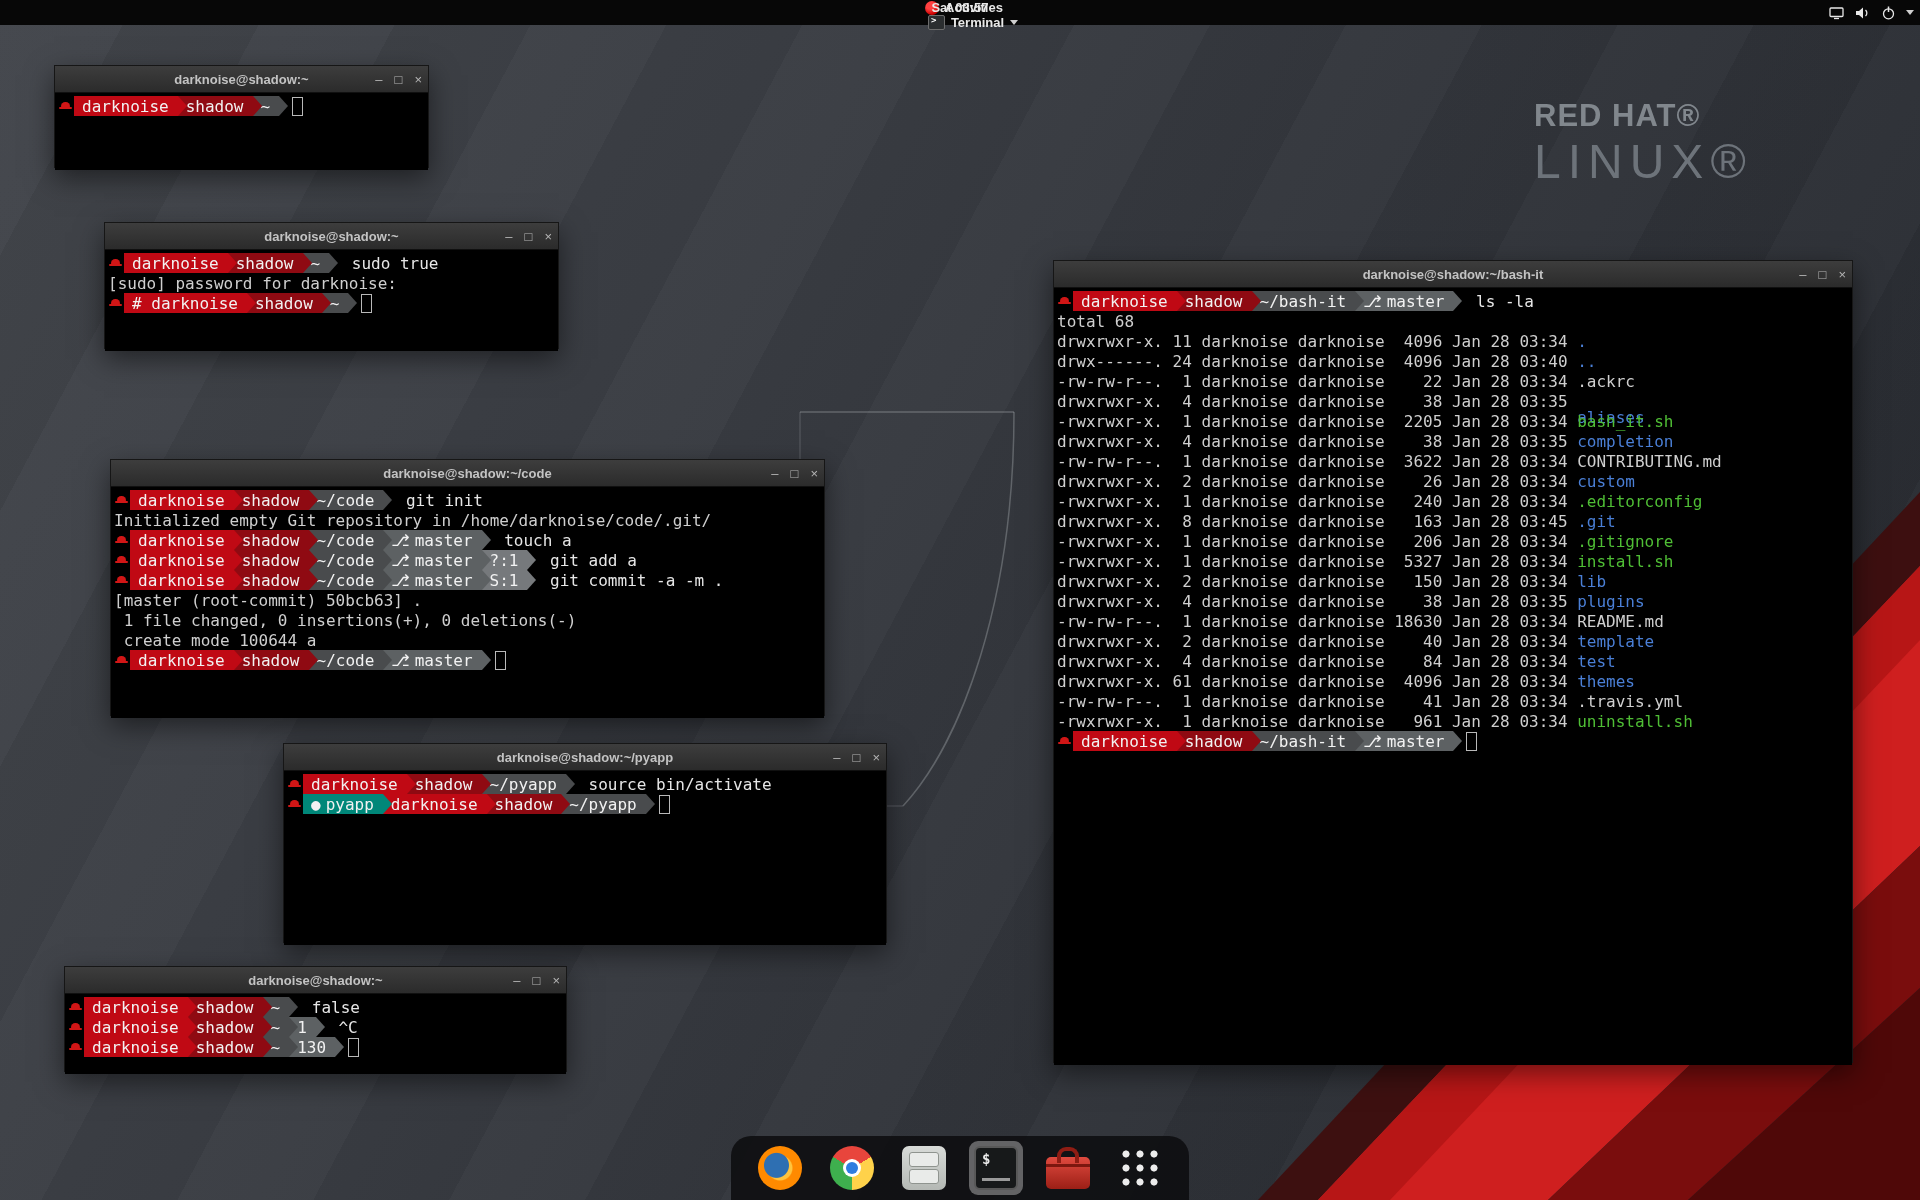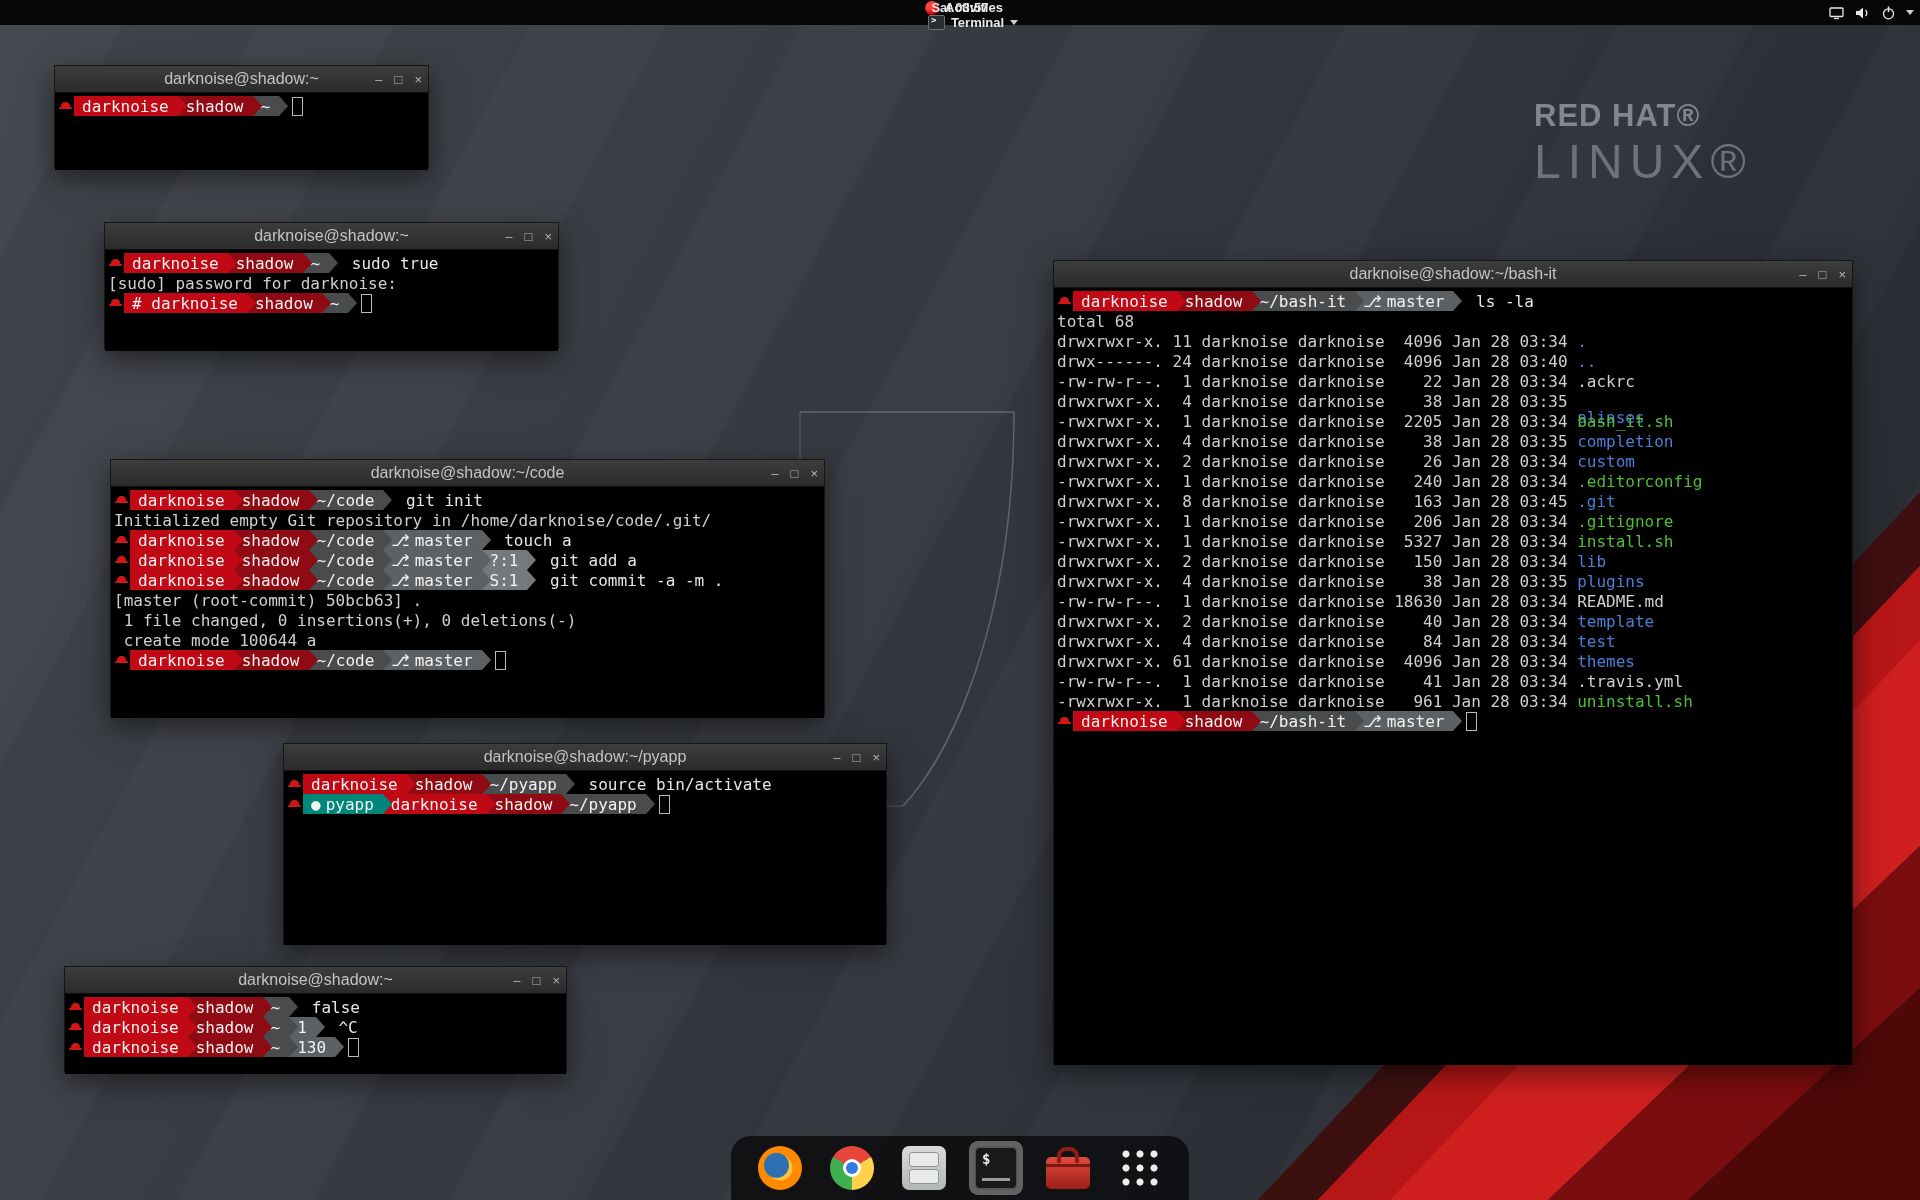--- a/index.html
+++ b/index.html
@@ -27,21 +27,21 @@
   .brand{position:absolute;left:1534px;top:98px;color:#6d737a;z-index:1;}
   .brand .b1{font-size:31px;font-weight:bold;letter-spacing:1px;color:#81878d;}
   .brand .b2{font-size:48px;letter-spacing:1px;margin-top:2px;}
   .brand .b3{font-size:48px;letter-spacing:7px;}
   .wallart{position:absolute;inset:0;pointer-events:none;}
 
   
   .twin{position:absolute;background:#000;border:1px solid #161616;box-shadow:0 10px 26px rgba(0,0,0,.5);z-index:5;}
   .titlebar{height:26px;background:linear-gradient(#3d3d3d,#2b2b2b);border-bottom:1px solid #101010;
             position:relative;display:flex;align-items:center;justify-content:center;}
-  .wtitle{color:#c3c3c3;font-size:16px;font-weight:normal;}
+  .wtitle{color:#c3c3c3;font-size:13px;font-weight:bold;}
   .wbtns{position:absolute;right:6px;top:0;height:26px;display:flex;align-items:center;gap:12px;}
   .wbtn{color:#b5b5b5;font-size:13px;line-height:13px;cursor:default;}
   .tbody{height:calc(100% - 27px);overflow:hidden;padding:3px 0 0 3px;background:#000;
          font-family:"DejaVu Sans Mono","DejaVu Sans",monospace;font-size:16px;color:#cfcfcf;}
   .tline{display:flex;align-items:center;height:20px;white-space:pre;}
   .hat{position:relative;flex:0 0 16px;height:20px;}
   .hat::before{content:'';position:absolute;left:3px;top:6px;width:9px;height:5px;background:#d11616;border-radius:5px 5px 1px 1px;}
   .hat::after{content:'';position:absolute;left:1px;top:11px;width:13px;height:2px;background:#d11616;border-radius:2px;}
   .seg{position:relative;background:var(--sc);color:#f2f2f2;padding:0 9px 0 8px;height:20px;display:flex;align-items:center;}
   .seg::after{content:'';position:absolute;left:100%;top:0;width:0;height:0;z-index:2;
@@ -226,20 +226,21 @@
     </div>
     <div class="tbody">
         <div class="tline"><span class="hat"></span><span class="seg" style="--sc: #c00914;">darknoise</span><span class="seg" style="--sc: #8f0a12;">shadow</span><span class="seg" style="--sc: #494b4d;">~/bash-it</span><span class="seg" style="--sc: #5d6163;"><span class="segico">⎇</span>master</span><span class="cmd"> ls -la</span></div>
         <div class="tline"><span>total 68</span></div>
         <div class="tline"><span>drwxrwxr-x. 11 darknoise darknoise  4096 Jan 28 03:34 </span><span style="color: rgb(74, 127, 214);">.</span></div>
         <div class="tline"><span>drwx------. 24 darknoise darknoise  4096 Jan 28 03:40 </span><span style="color: rgb(74, 127, 214);">..</span></div>
         <div class="tline"><span>-rw-rw-r--.  1 darknoise darknoise    22 Jan 28 03:34 </span><span>.ackrc</span></div>
         <div class="tline"><span>drwxrwxr-x.  4 darknoise darknoise    38 Jan 28 03:35 </span><span style="color: rgb(74, 127, 214); margin-top: 33px;">aliases</span></div>
         <div class="tline"><span>-rwxrwxr-x.  1 darknoise darknoise  2205 Jan 28 03:34 </span><span style="color: rgb(79, 190, 53);">bash_it.sh</span></div>
         <div class="tline"><span>drwxrwxr-x.  4 darknoise darknoise    38 Jan 28 03:35 </span><span style="color: rgb(74, 127, 214);">completion</span></div>
+        <div class="tline"><span>-rw-rw-r--.  1 darknoise darknoise  3622 Jan 28 03:34 </span><span>CONTRIBUTING.md</span></div>
         <div class="tline"><span>drwxrwxr-x.  2 darknoise darknoise    26 Jan 28 03:34 </span><span style="color: rgb(74, 127, 214);">custom</span></div>
         <div class="tline"><span>-rwxrwxr-x.  1 darknoise darknoise   240 Jan 28 03:34 </span><span style="color: rgb(79, 190, 53);">.editorconfig</span></div>
         <div class="tline"><span>drwxrwxr-x.  8 darknoise darknoise   163 Jan 28 03:45 </span><span style="color: rgb(74, 127, 214);">.git</span></div>
         <div class="tline"><span>-rwxrwxr-x.  1 darknoise darknoise   206 Jan 28 03:34 </span><span style="color: rgb(79, 190, 53);">.gitignore</span></div>
         <div class="tline"><span>-rwxrwxr-x.  1 darknoise darknoise  5327 Jan 28 03:34 </span><span style="color: rgb(79, 190, 53);">install.sh</span></div>
         <div class="tline"><span>drwxrwxr-x.  2 darknoise darknoise   150 Jan 28 03:34 </span><span style="color: rgb(74, 127, 214);">lib</span></div>
         <div class="tline"><span>drwxrwxr-x.  4 darknoise darknoise    38 Jan 28 03:35 </span><span style="color: rgb(74, 127, 214);">plugins</span></div>
         <div class="tline"><span>-rw-rw-r--.  1 darknoise darknoise 18630 Jan 28 03:34 </span><span>README.md</span></div>
         <div class="tline"><span>drwxrwxr-x.  2 darknoise darknoise    40 Jan 28 03:34 </span><span style="color: rgb(74, 127, 214);">template</span></div>
         <div class="tline"><span>drwxrwxr-x.  4 darknoise darknoise    84 Jan 28 03:34 </span><span style="color: rgb(74, 127, 214);">test</span></div>

